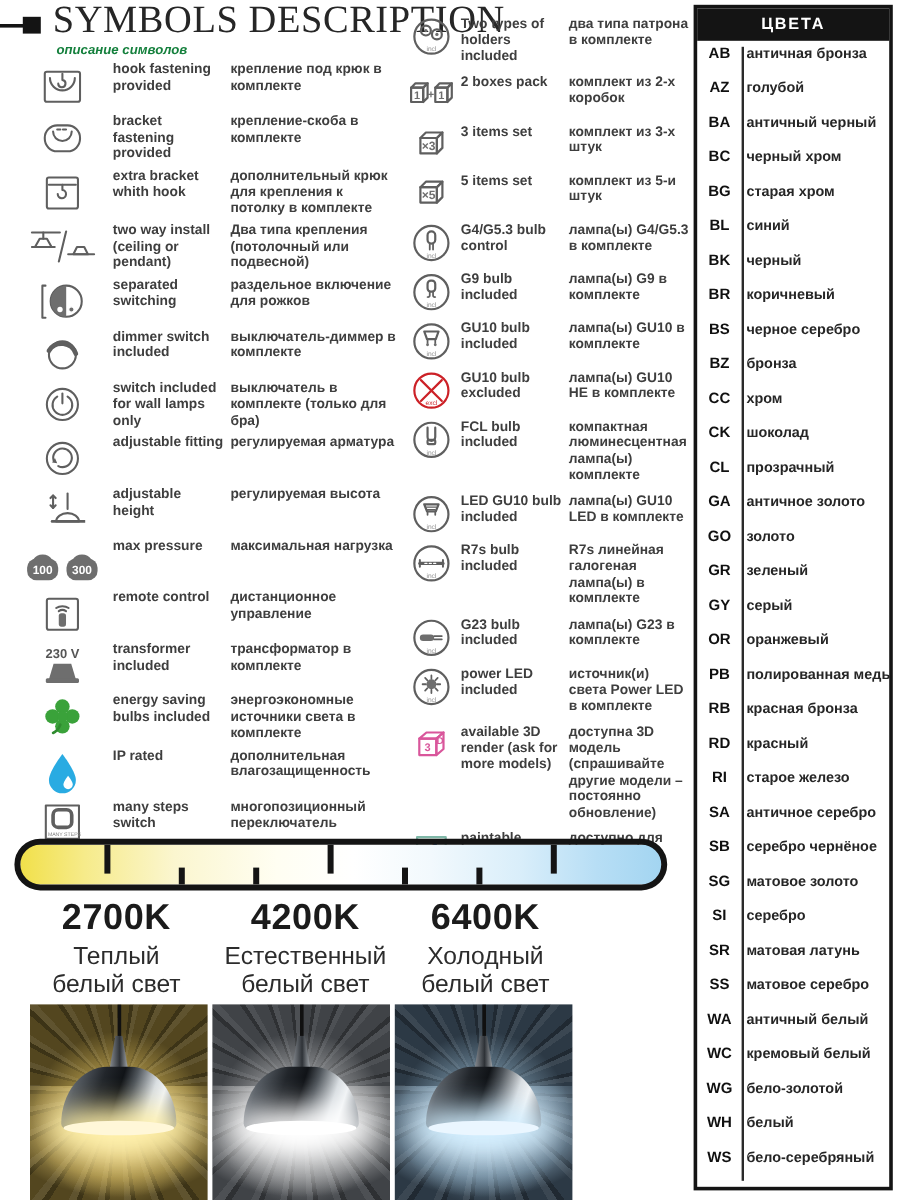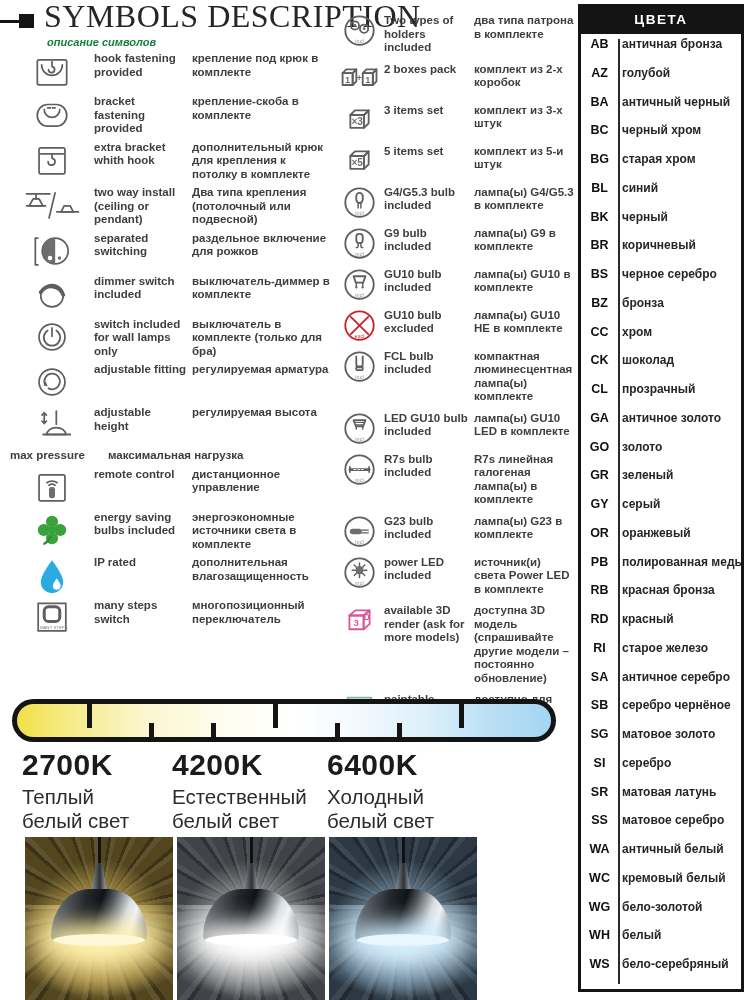--- a/index.html
+++ b/index.html
@@ -41,21 +41,21 @@
   .color-code{flex:0 0 37px;text-align:center;font-weight:bold;font-size:12.5px;color:#101010}
   .color-name{padding-left:4px;font-size:12px;font-weight:bold;color:#262626;white-space:nowrap}
   
   #temp-bar{position:absolute;left:12px;top:699px;width:544px;height:43px;box-sizing:border-box;
     border:5px solid #141414;border-radius:24px;
     background:linear-gradient(90deg,#f1e04a 0%,#f6eb8a 10%,#fbf6cf 24%,#fffef2 40%,#ffffff 52%,
                #f2f9fd 64%,#d9eefa 78%,#b7def5 90%,#a3d5f1 100%)}
   .tick{position:absolute;width:5px;background:#141414}
   .tick.long{top:0;height:24px}
   .tick.short{bottom:0;height:14px}
-  .stop{position:absolute;top:748px;}
+  .stop{position:absolute;top:748px;text-align:center}
   #stop1{left:22px;width:150px}
   #stop2{left:172px;width:165px}
   #stop3{left:327px;width:155px}
   .kelvin{font-size:30px;font-weight:bold;color:#1b1b1b;letter-spacing:.5px}
   .tname{font-size:20.5px;line-height:24px;color:#2c2c2c;margin-top:3px}
   
   .photo{position:absolute;top:837px;height:163px;width:148px;overflow:hidden}
   #photo1{left:25px}#photo2{left:177px}#photo3{left:329px}
   .photo .rays{position:absolute;inset:0;
     background:repeating-conic-gradient(from 115deg at 50% 45%,rgba(0,0,0,.28) 0deg 2.5deg,
@@ -198,34 +198,55 @@
             <path d="M10.5 17.5L13 20l2.5-2.5"></path>
             <path d="M27 6v15"></path>
             <path d="M16 33a11 8 0 0 1 22 0z"></path>
             <path d="M12 33h32" stroke-width="2.5"></path>
           </svg>
         </div>
         <div class="sym-en">adjustable height</div>
         <div class="sym-ru">регулируемая высота</div>
       </div>
       <div class="sym-row">
+        <div class="sym-icon">
+          <svg viewBox="0 0 74 44">
+            <path d="M11 21a8 7 0 0 1 14 0" stroke="#6e6e6e" stroke-width="4.5"></path>
+            <rect x="3" y="19" width="30" height="21" rx="9" fill="#6e6e6e" stroke="none"></rect>
+            <text x="18" y="34" font-size="11.5" font-weight="bold" fill="#fff" text-anchor="middle" stroke="none">100</text>
+            <path d="M49 21a8 7 0 0 1 14 0" stroke="#6e6e6e" stroke-width="4.5"></path>
+            <rect x="41" y="19" width="30" height="21" rx="9" fill="#6e6e6e" stroke="none"></rect>
+            <text x="56" y="34" font-size="11.5" font-weight="bold" fill="#fff" text-anchor="middle" stroke="none">300</text>
+          </svg>
+        </div>
         <div class="sym-en">max pressure</div>
         <div class="sym-ru">максимальная нагрузка</div>
       </div>
       <div class="sym-row">
         <div class="sym-icon">
           <svg viewBox="0 0 44 44">
             <rect x="7" y="8" width="30" height="30" rx="2"></rect>
             <path d="M16 17a8.5 6 0 0 1 12 0"></path>
             <path d="M18.5 20a5 3.5 0 0 1 7 0"></path>
             <rect x="18.5" y="22" width="7" height="13" rx="2.5" fill="#6e6e6e" stroke="none"></rect>
           </svg>
         </div>
         <div class="sym-en">remote control</div>
         <div class="sym-ru">дистанционное управление</div>
+      </div>
+      <div class="sym-row">
+        <div class="sym-icon">
+          <svg viewBox="0 0 44 44">
+            <text x="22" y="15" font-size="12.5" font-weight="bold" fill="#555" text-anchor="middle" stroke="none">230 V</text>
+            <path d="M9 36l4.5-15h17L35 36z" fill="#6e6e6e" stroke="none"></path>
+            <rect x="6" y="35" width="32" height="4.5" rx="1.5" fill="#6e6e6e" stroke="none"></rect>
+          </svg>
+        </div>
+        <div class="sym-en">transformer included</div>
+        <div class="sym-ru">трансформатор в комплекте</div>
       </div>
       <div class="sym-row">
         <div class="sym-icon">
           <svg viewBox="0 0 44 44">
             <g fill="#3aa23a" stroke="none">
               <circle cx="22" cy="12.5" r="7"></circle>
               <circle cx="31.5" cy="22" r="7"></circle>
               <circle cx="22" cy="31.5" r="7"></circle>
               <circle cx="12.5" cy="22" r="7"></circle>
               <circle cx="22" cy="22" r="5"></circle>
@@ -318,21 +339,21 @@
       </div>
       <div class="sym-row">
         <div class="sym-icon">
           <svg viewBox="0 0 36 36">
             <circle cx="18" cy="18" r="15.5"></circle>
             <text x="18" y="31.5" font-size="6" text-anchor="middle" fill="#909090" stroke="none">incl</text>
             <rect x="14.5" y="7.5" width="7" height="11" rx="3.5"></rect>
             <path d="M16.5 18.5V24M19.5 18.5V24" stroke-width="1.6"></path>
           </svg>
         </div>
-        <div class="sym-en">G4/G5.3 bulb included</div>
+        <div class="sym-en">G4/G5.3 bulb control</div>
         <div class="sym-ru">лампа(ы) G4/G5.3 в комплекте</div>
       </div>
       <div class="sym-row">
         <div class="sym-icon">
           <svg viewBox="0 0 36 36">
             <circle cx="18" cy="18" r="15.5"></circle>
             <text x="18" y="31.5" font-size="6" text-anchor="middle" fill="#909090" stroke="none">incl</text>
             <rect x="14.5" y="7.5" width="7" height="10" rx="3"></rect>
             <path d="M16.5 17.5v3.5a1.5 1.5 0 0 1-2 1.4M19.5 17.5v3.5a1.5 1.5 0 0 0 2 1.4" stroke-width="1.6"></path>
           </svg>

